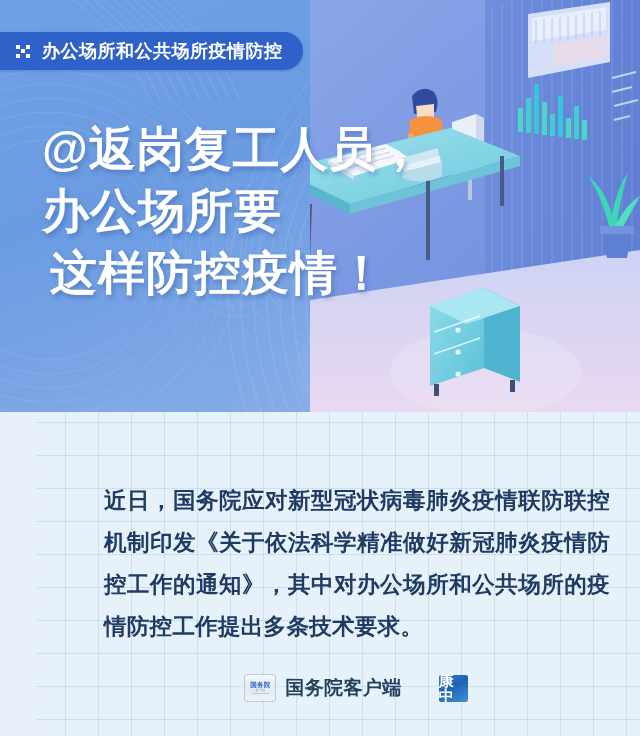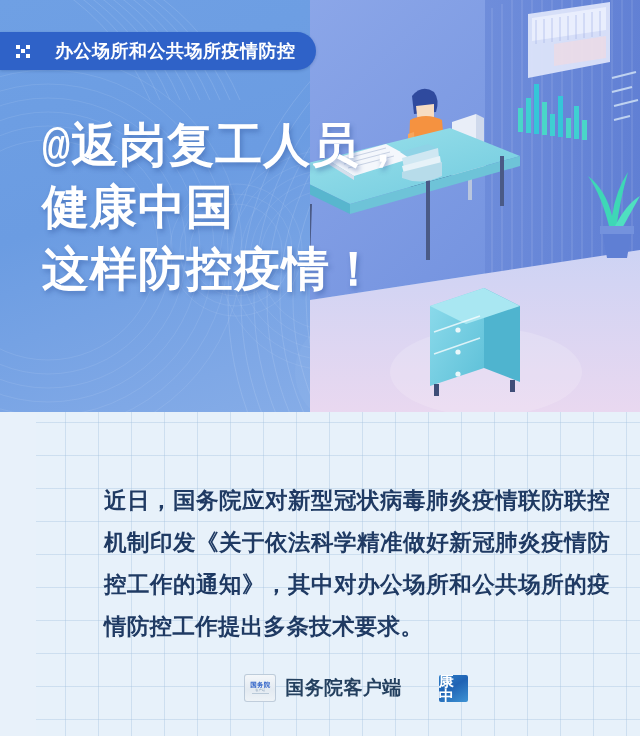--- a/index.html
+++ b/index.html
@@ -19,21 +19,21 @@
   .hero-arcs{position:absolute;inset:0;opacity:.55;}
   .hero-arcs2{position:absolute;inset:0;opacity:.40;}
 
   
   .illus{position:absolute;right:0;top:0;width:330px;height:412px;overflow:hidden;}
 
   
   .pill{
     position:absolute;left:0;top:32px;height:38px;
     padding:0 20px 0 16px;
-    display:flex;align-items:center;gap:26px;
+    display:flex;align-items:center;gap:13px;
     background:#2f62c8;
     border-top-right-radius:19px;border-bottom-right-radius:19px;
     box-shadow:0 1px 3px rgba(20,50,110,.25);
     z-index:6;
   }
   .pill-label{
     color:#ffffff;font-size:18px;font-weight:700;letter-spacing:.5px;
     white-space:nowrap;line-height:1;
   }
   .pixicon{position:relative;width:13px;height:13px;flex:0 0 13px;}
@@ -45,22 +45,22 @@
   .pixicon i.e{left:10px;top:9px;}
 
   
   .title{
     position:absolute;left:42px;top:118px;z-index:5;
     color:#ffffff;font-weight:800;
     font-size:47px;line-height:1.32;letter-spacing:1px;
     text-shadow:2px 3px 5px rgba(42,78,150,.42);
     white-space:nowrap;
   }
-  .title .ln{display:block;font-family:Liberation Mono, monospace;}
-  .title .ln3{margin-left:0;}
+  .title .ln{display:block;}
+  .title .ln3{margin-left:8px;}
 
   
   .sheet{
     position:absolute;left:0;top:412px;width:640px;height:324px;
     background:#e7f1fa;overflow:hidden;margin-left:36px;
   }
   .grid{
     position:absolute;inset:0;
     background-image:
       linear-gradient(to right,rgba(163,194,222,.38) 1px,transparent 1px),
@@ -323,21 +323,21 @@
           <i class="b"></i>
           <i class="c"></i>
           <i class="d"></i>
           <i class="e"></i>
       </span>
       <span class="pill-label">办公场所和公共场所疫情防控</span>
     </div>
 
     <div class="title">
       <span class="ln ln1">@返岗复工人员，</span>
-      <span class="ln ln2">健康中国</span>
+      <span class="ln ln2">办公场所要</span>
       <span class="ln ln3">这样防控疫情！</span>
     </div>
   </div>
 
   <div class="sheet">
     <div class="grid"></div>
 
     <div class="body-copy">近日，国务院应对新型冠状病毒肺炎疫情联防联控机制印发《关于依法科学精准做好新冠肺炎疫情防控工作的通知》，其中对办公场所和公共场所的疫情防控工作提出多条技术要求。</div>
 
     <div class="footer">

